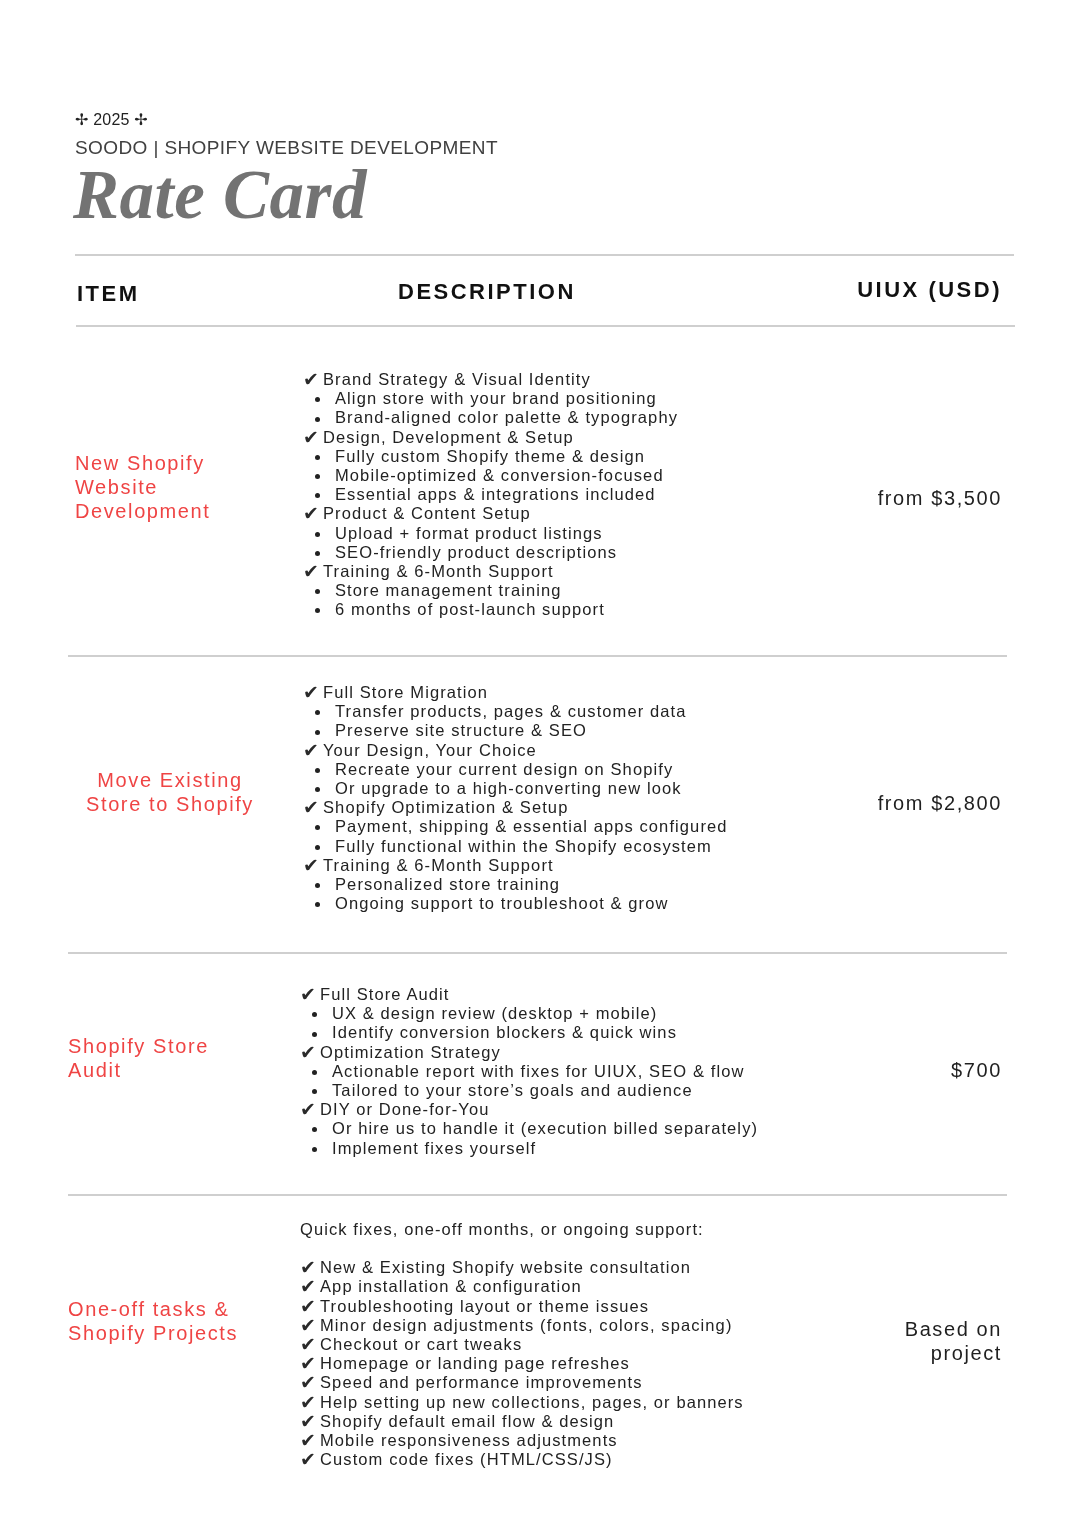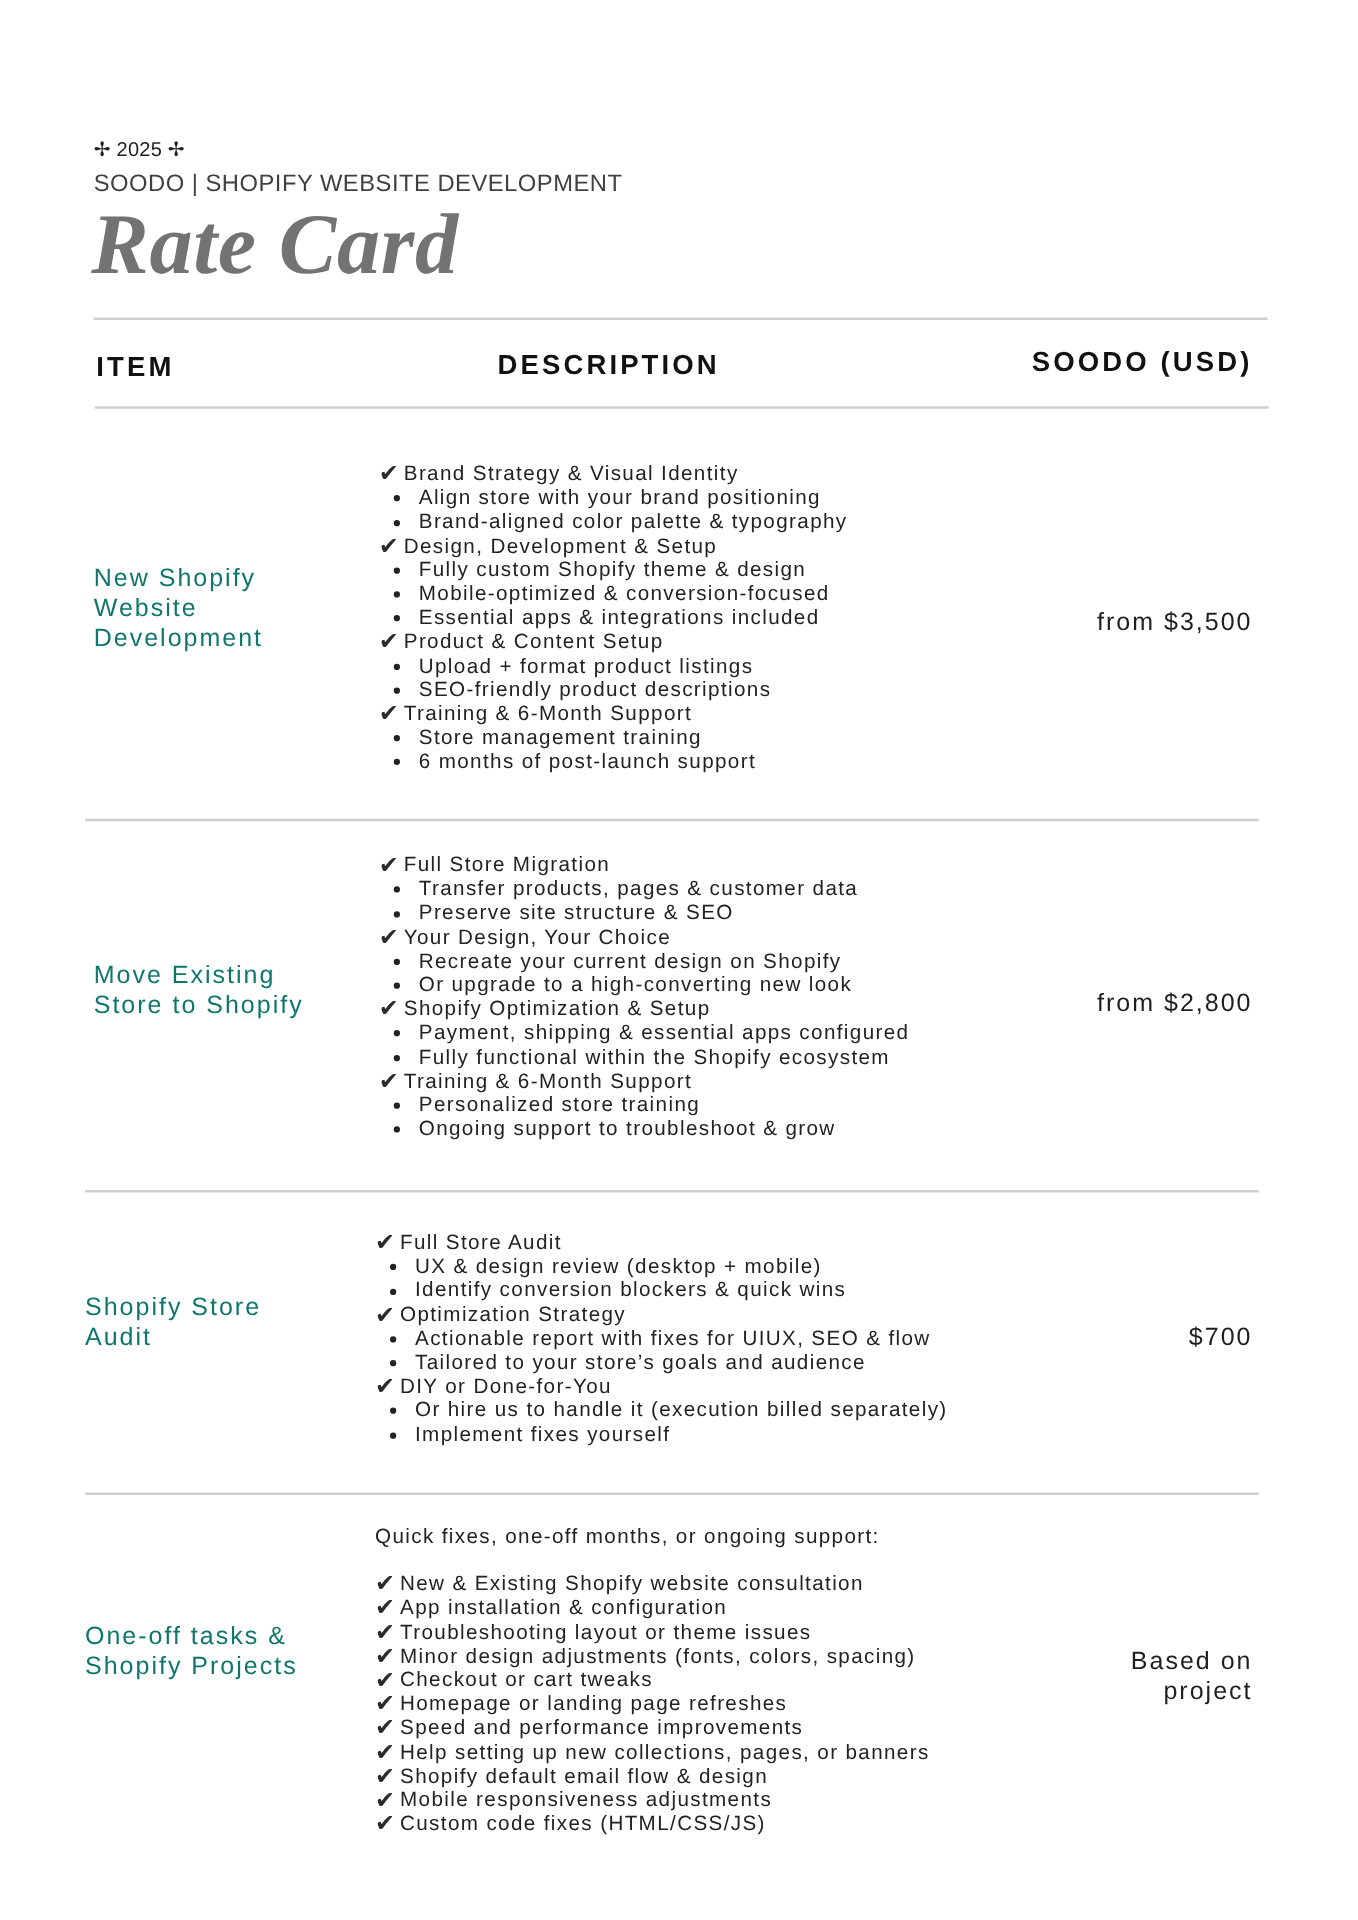--- a/index.html
+++ b/index.html
@@ -10,40 +10,40 @@
   .abs { position: absolute; }
   .year { left: 75px; top: 110px; font-size: 16px; color: #222; letter-spacing: 0.2px; }
   .subtitle { left: 75px; top: 137px; font-size: 19px; color: #404040; letter-spacing: 0.4px; }
   .title {
     left: 73px; top: 160px; font-family: "Liberation Serif", "DejaVu Serif", serif;
     font-style: italic; font-weight: bold; font-size: 69px; color: #737373; letter-spacing: 0.5px;
     line-height: 70px;
   }
   .hr { height: 2px; background: #cfcfcf; }
   .th { font-size: 22px; font-weight: bold; letter-spacing: 2.5px; color: #111; }
-  .label { font-size: 20px; line-height: 24px; letter-spacing: 1.6px; color: #0f766e; }
+  .label { font-size: 20px; line-height: 24px; letter-spacing: 1.6px; color: #ef4444; }
   .rate { font-size: 20px; line-height: 24px; letter-spacing: 1.6px; color: #1f1f1f; text-align: right; }
   .desc { font-size: 16.5px; line-height: 19.2px; letter-spacing: 1.1px; color: #222; white-space: nowrap; }
   .desc .line { height: 19.2px; display: flex; align-items: center; }
   .desc .chk { display: inline-block; width: 20px; font-size: 19px; font-weight: bold; color: #2a2a2a; }
   .desc .bul { display: inline-block; width: 32px; padding-left: 12px; box-sizing: border-box; }
   .desc .bul::before { content: ""; display: inline-block; width: 5px; height: 5px; border-radius: 50%; background: #222; vertical-align: middle; }
   .desc .gap { height: 19px; }
 </style>
 </head>
 <body>
 
 <div class="abs year">✢ 2025 ✢</div>
 <div class="abs subtitle">SOODO | SHOPIFY WEBSITE DEVELOPMENT</div>
 <div class="abs title">Rate Card</div>
 
 <div class="abs hr" style="left:75px; top:254px; width:939px;"></div>
 <div class="abs th" style="left:77px; top:281px;">ITEM</div>
 <div class="abs th" style="left:398px; top:279px;">DESCRIPTION</div>
-<div class="abs th" style="right:84px; top:277px;">SOODO (USD)</div>
+<div class="abs th" style="right:84px; top:277px;">UIUX (USD)</div>
 <div class="abs hr" style="left:76px; top:325px; width:939px;"></div>
 
 <div class="abs label" style="left:75px; top:451px; width:190px;">New Shopify Website Development</div>
 <div class="abs desc" style="left:303px; top:370px;">
     <div class="line">
       <span class="chk">✔</span>
       <span> Brand Strategy &amp; Visual Identity</span>
     </div>
     <div class="line">
       <span class="bul"></span>
@@ -90,21 +90,21 @@
       <span>Store management training</span>
     </div>
     <div class="line">
       <span class="bul"></span>
       <span>6 months of post-launch support</span>
     </div>
   </div>
 <div class="abs rate" style="right:84px; top:454px;margin-top:32px;">from $3,500</div>
 <div class="abs hr" style="left:68px; top:655px; width:939px; height:1.5px;"></div>
 
-<div class="abs label" style="left:75px; top:768px; width:190px;">Move Existing Store to Shopify</div>
+<div class="abs label" style="left:75px; top:768px; width:190px;text-align:center;">Move Existing Store to Shopify</div>
 <div class="abs desc" style="left:303px; top:683px;">
     <div class="line">
       <span class="chk">✔</span>
       <span> Full Store Migration</span>
     </div>
     <div class="line">
       <span class="bul"></span>
       <span>Transfer products, pages &amp; customer data</span>
     </div>
     <div class="line">

